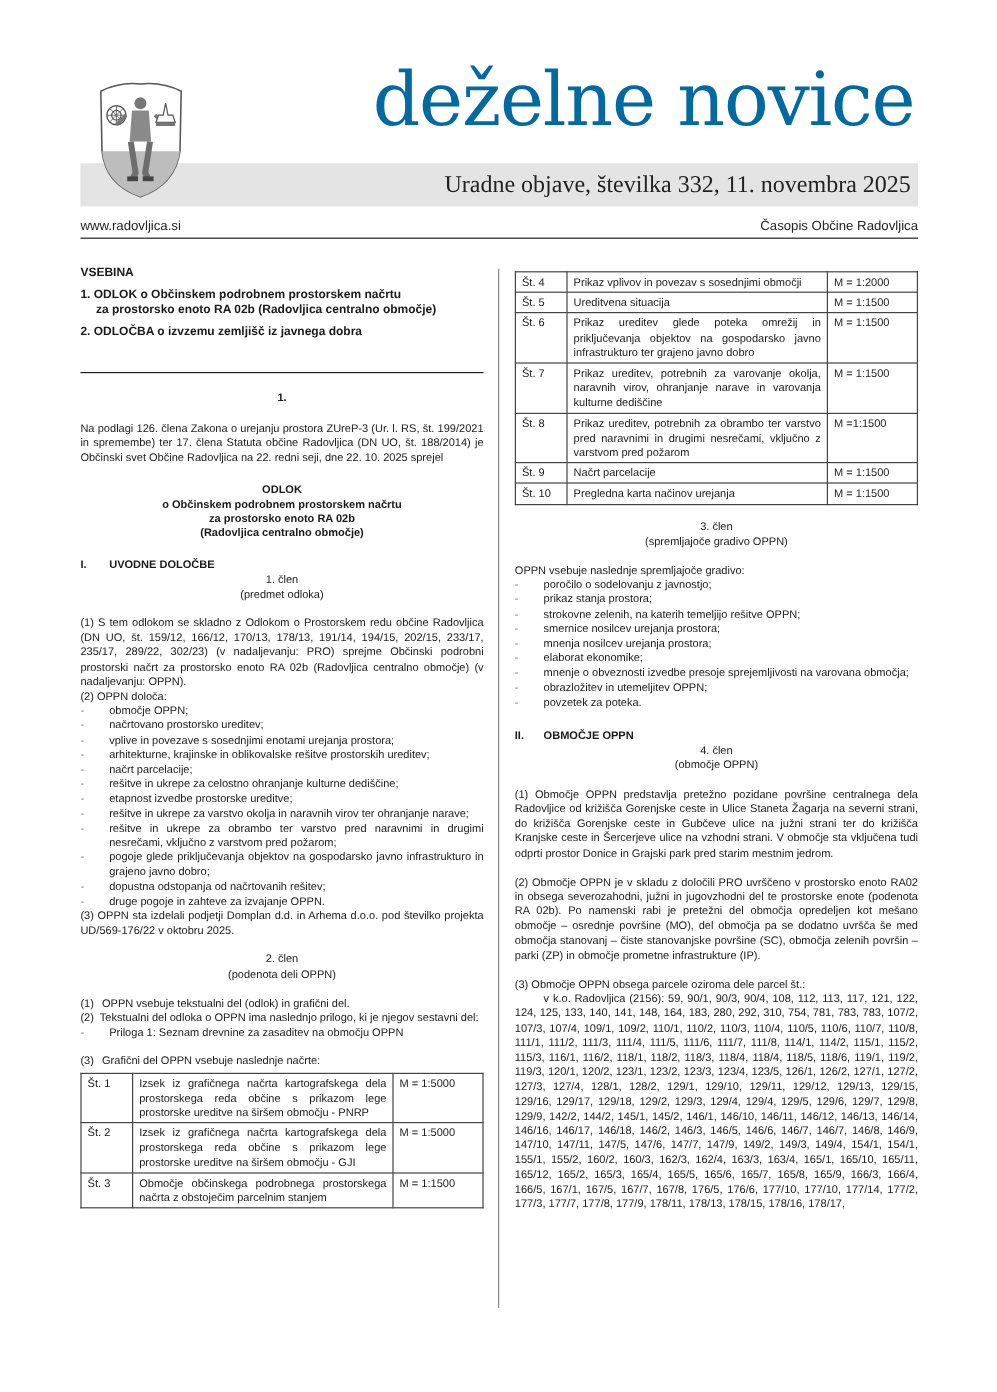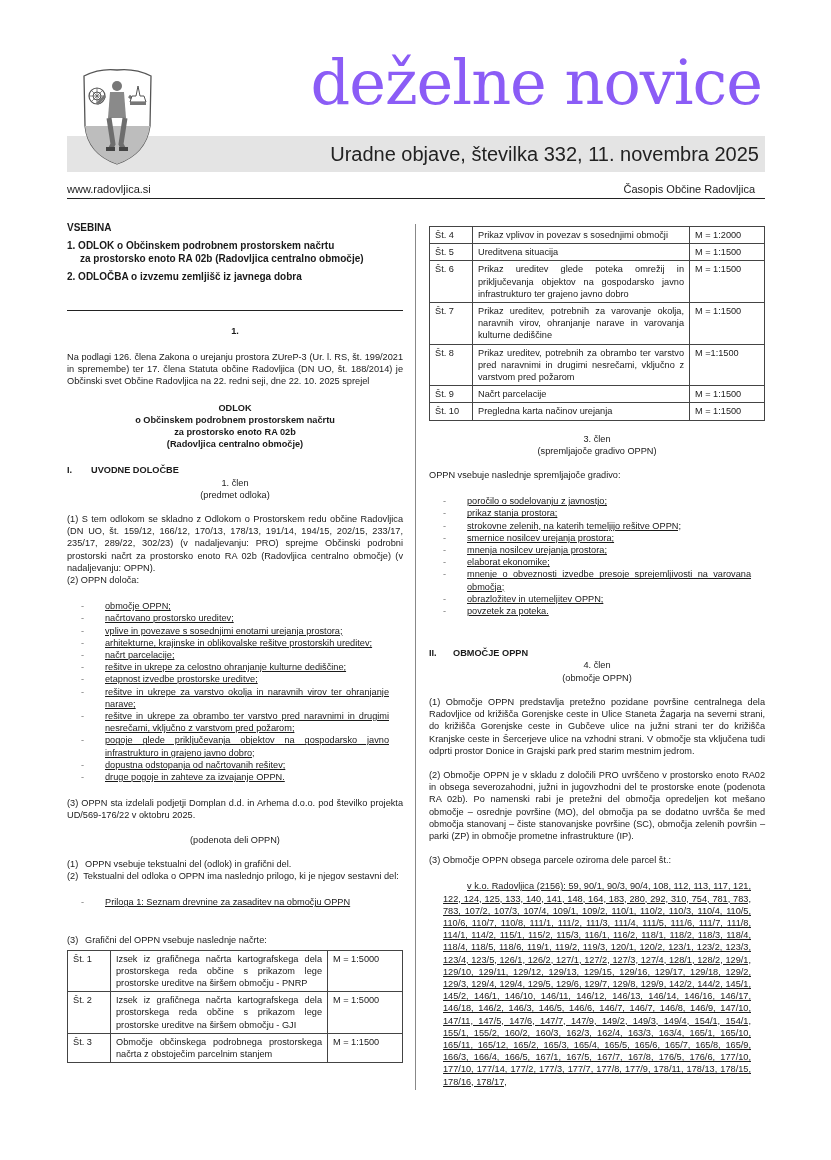--- a/index.html
+++ b/index.html
@@ -5,45 +5,45 @@
   html, body { margin:0; padding:0; background:#ffffff; }
   body { width:831px; height:1160px; position:relative; overflow:hidden; color:#1a1a1a;
          font-family:"Liberation Sans", sans-serif; }
   .page { position:absolute; left:0; top:0; width:831px; height:1160px; }
 
   
   .masthead { position:absolute; left:67px; top:66px; width:698px; height:108px; }
   .band { position:absolute; left:0; top:70px; width:698px; height:36px; background:#e4e4e4; }
   .logo { position:absolute; left:13px; top:0; width:75px; height:100px; }
   .title { position:absolute; right:3px; top:-14px; font-family:"DejaVu Serif", serif;
-           font-size:62px; letter-spacing:-1px; color:#8b5cf6; line-height:1; }
-  .subtitle { position:absolute; right:6px; top:77px; font-family:Liberation Sans, sans-serif;
+           font-size:62px; letter-spacing:-1px; color:#0369a1; line-height:1; }
+  .subtitle { position:absolute; right:6px; top:77px; font-family:Liberation Serif, serif;
               font-size:20px; color:#222; white-space:nowrap; }
   .topline { position:absolute; left:67px; top:183px; width:698px; font-size:11px; color:#222; }
-  .topline .r { position:absolute; right:10px; top:0;padding-left:35px; }
+  .topline .r { position:absolute; right:0; top:0;padding-left:35px; }
   .topline .l { position:absolute; left:0; top:0; }
   .rule { position:absolute; left:67px; top:198px; width:698px; height:0; border-top:1.5px solid #222; }
 
   .col { position:absolute; top:216px; font-size:9.2px; line-height:12.2px; }
   .col-left { left:67px; width:336px; }
   .col-right { left:429px; width:336px; top:226px; }
   .colrule { position:absolute; left:415px; top:224px; width:0; height:866px; border-left:1px solid #888; }
   .just { text-align:justify; }
   p { margin:0; }
   .toc-h { font-weight:bold; font-size:10px; margin-top:6px; }
   .toc-i { font-weight:bold; font-size:10px; margin-top:6px; line-height:12.5px; }
   .toc-i .ind { padding-left:13px; display:block; }
   .hr2 { border-top:1.2px solid #222; margin:26px 0 14px 0; }
   .num { text-align:center; font-weight:bold; margin-bottom:14px; }
   .odlok-title { text-align:center; font-weight:bold; margin:14px 0 14px 0; }
   .sect { font-weight:bold; margin-top:4px; display:flex; }
   .sect .n { width:24px; }
   .clen { text-align:center; }
   .gap { height:12px; }
-  ul.dash { list-style:none; margin:14px; padding:0;text-decoration:underline; }
+  ul.dash { list-style:none; margin:0; padding:0; }
   ul.dash li { position:relative; padding-left:24px; text-align:justify; }
   ul.dash li:before { content:"-"; position:absolute; left:0; color:#777; }
   .pl { display:flex; }
   .pl .pn { width:18px; flex:none; }
 
   table.plans { border-collapse:collapse; width:100%; font-size:9.2px; line-height:12.2px; }
   table.plans td { border:1px solid #444; padding:2px 5px 2px 5px; vertical-align:top; }
   table.plans td.c1 { width:32px; }
   table.plans td.c3 { width:64px; white-space:nowrap; }
   table.plans td.c2 { text-align:justify; }
@@ -121,20 +121,21 @@
       <li>etapnost izvedbe prostorske ureditve;</li>
       <li>rešitve in ukrepe za varstvo okolja in naravnih virov ter ohranjanje narave;</li>
       <li>rešitve in ukrepe za obrambo ter varstvo pred naravnimi in drugimi nesrečami, vključno z varstvom pred požarom;</li>
       <li>pogoje glede priključevanja objektov na gospodarsko javno infrastrukturo in grajeno javno dobro;</li>
       <li>dopustna odstopanja od načrtovanih rešitev;</li>
       <li>druge pogoje in zahteve za izvajanje OPPN.</li>
     </ul>
     <p class="just">(3) OPPN sta izdelali podjetji Domplan d.d. in Arhema d.o.o. pod številko projekta UD/569-176/22 v oktobru 2025.</p>
 
     <div class="gap"></div>
+    <div class="clen">2. člen</div>
     <div class="clen">(podenota deli OPPN)</div>
     <div class="gap"></div>
     <div class="pl">
       <span class="pn">(1)</span>
       <span>OPPN vsebuje tekstualni del (odlok) in grafični del.</span>
     </div>
     <p class="just">
       <span>(2)</span>&nbsp;
       <span>Tekstualni del odloka o OPPN ima naslednjo prilogo, ki je njegov sestavni del:</span>
     </p>

